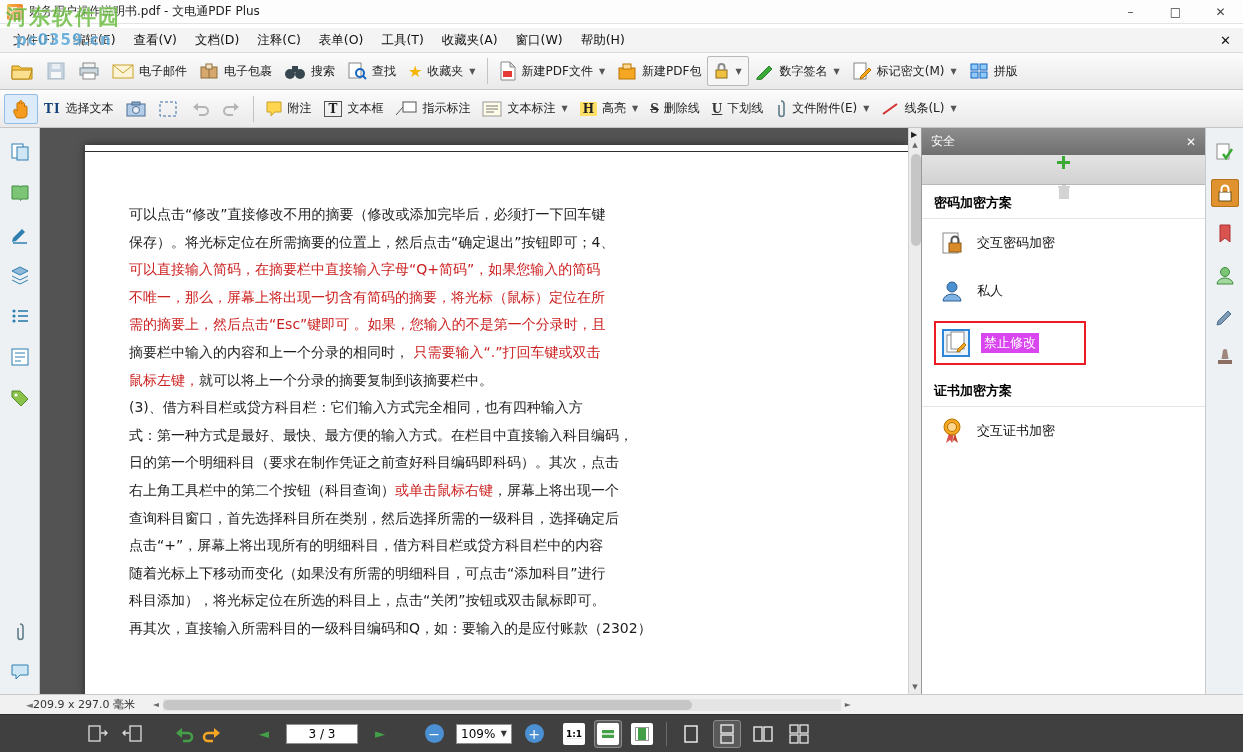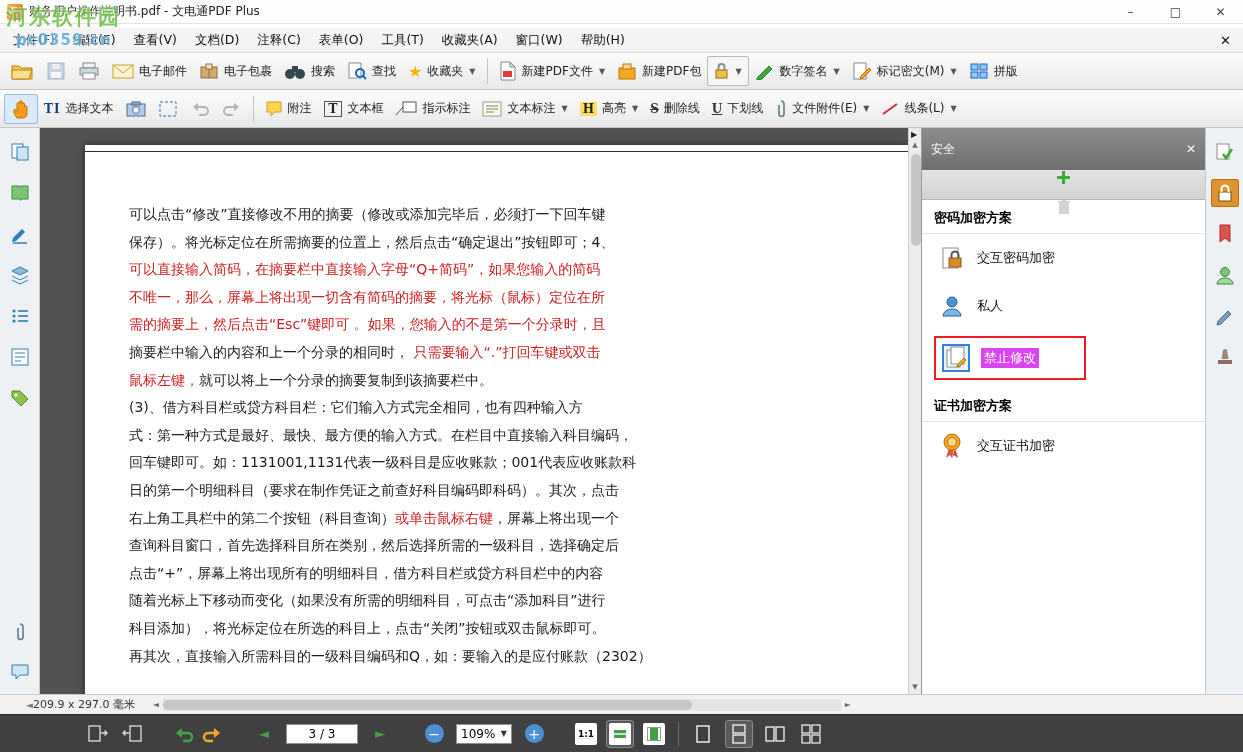--- a/index.html
+++ b/index.html
@@ -65,21 +65,21 @@
 
   .vscroll { width:13px; background:#ececec; border-left:1px solid #d2d2d2; display:flex;
              flex-direction:column; align-items:center; position:relative; }
   .vs-arrow { width:13px; height:14px; font-size:7px; color:#666; display:flex; align-items:center; justify-content:center; }
   .vs-thumb { position:absolute; top:16px; left:1.5px; width:10px; height:92px; background:#c6c6c6; border-radius:5px; }
   .vs-bottom { position:absolute; bottom:0; }
   .splitter-arrow { position:absolute; top:2px; left:2px; color:#222; font-size:8px; }
 
   
   .right-panel { width:284px; background:#fff; border-left:1px solid #9a9a9a; display:flex; flex-direction:column; }
-  .rp-header { height:42px; background:linear-gradient(#8d8d8d,#6f6f6f); color:#fff; display:flex;
+  .rp-header { height:27px; background:linear-gradient(#8d8d8d,#6f6f6f); color:#fff; display:flex;
                align-items:center; padding:0 9px; font-size:12px; }
   .rp-close { margin-left:auto; font-size:12px; color:#fff; font-weight:bold; }
   .rp-toolbar { height:30px; background:linear-gradient(#e3e3e3,#d2d2d2); border-bottom:1px solid #b7b7b7;
                 display:flex; align-items:center; gap:14px; padding:0 12px;flex-direction:column; }
   .rp-tool { display:flex; align-items:center; gap:4px; color:#222; font-size:12px; }
   .rp-tool.disabled { opacity:.45; }
   .rp-body { flex:1; background:#fff; overflow:hidden; }
   .rp-section { font-size:13px; font-weight:bold; color:#000; padding:9px 12px 6px 12px;
                 border-bottom:1px solid #e4e4e4; }
   .rp-item { display:flex; align-items:center; gap:11px; padding:10px 0 10px 16px; font-size:13px; color:#111; }
@@ -420,21 +420,20 @@
       <div class="doc-text">
         <div class="dline"><span class="k">可以点击“修改”直接修改不用的摘要（修改或添加完毕后，必须打一下回车键</span></div>
         <div class="dline"><span class="k">保存）。将光标定位在所需摘要的位置上，然后点击“确定退出”按钮即可；4、</span></div>
         <div class="dline"><span class="r">可以直接输入简码，在摘要栏中直接输入字母“Q+简码”，如果您输入的简码</span></div>
         <div class="dline"><span class="r">不唯一，那么，屏幕上将出现一切含有简码的摘要，将光标（鼠标）定位在所</span></div>
         <div class="dline"><span class="r">需的摘要上，然后点击“Esc”键即可 。如果，您输入的不是第一个分录时，且</span></div>
         <div class="dline"><span class="k">摘要栏中输入的内容和上一个分录的相同时， </span><span class="r">只需要输入“.”打回车键或双击</span></div>
         <div class="dline"><span class="r">鼠标左键，</span><span class="k">就可以将上一个分录的摘要复制到该摘要栏中。</span></div>
         <div class="dline"><span class="k">(3)、借方科目栏或贷方科目栏：它们输入方式完全相同，也有四种输入方</span></div>
         <div class="dline"><span class="k">式：第一种方式是最好、最快、最方便的输入方式。在栏目中直接输入科目编码，</span></div>
-        <div class="dline"><span class="k">回车键即可。如：1131001,1131代表一级科目是应收账款；001代表应收账款科</span></div>
         <div class="dline"><span class="k">日的第一个明细科目（要求在制作凭证之前查好科目编码即科码）。其次，点击</span></div>
         <div class="dline"><span class="k">右上角工具栏中的第二个按钮（科目查询）</span><span class="r">或单击鼠标右键</span><span class="k">，屏幕上将出现一个</span></div>
         <div class="dline"><span class="k">查询科目窗口，首先选择科目所在类别，然后选择所需的一级科目，选择确定后</span></div>
         <div class="dline"><span class="k">点击“+”，屏幕上将出现所有的明细科目，借方科目栏或贷方科目栏中的内容</span></div>
         <div class="dline"><span class="k">随着光标上下移动而变化（如果没有所需的明细科目，可点击“添加科目”进行</span></div>
         <div class="dline"><span class="k">科目添加），将光标定位在所选的科目上，点击“关闭”按钮或双击鼠标即可。</span></div>
         <div class="dline"><span class="k">再其次，直接输入所需科目的一级科目编码和Q，如：要输入的是应付账款（2302）</span></div>
       </div>
     </div>
   </div>
@@ -606,21 +605,21 @@
   <div class="bbtn" style="margin-left:26px;">
       <span class="zoomcirc">−</span>
     </div>
   <div class="zoombox">
     <span>109%</span>
     <span class="drop">▼</span>
   </div>
   <div class="bbtn">
       <span class="zoomcirc">+</span>
     </div>
-  <div class="bbtn" style="margin-left:24px;text-decoration:underline;">
+  <div class="bbtn" style="margin-left:12px;text-decoration:underline;">
     <span class="b11">1:1</span>
   </div>
   <div class="bbtn sel" style="margin-left:6px;">
     <span class="fitbox">
         <svg width="16" height="16">
           <rect x="2" y="4" width="12" height="8" fill="#43a047"></rect>
           <path d="M1 8 h14" stroke="#fff" stroke-width="1.4"></path>
         </svg>
       </span>
   </div>

